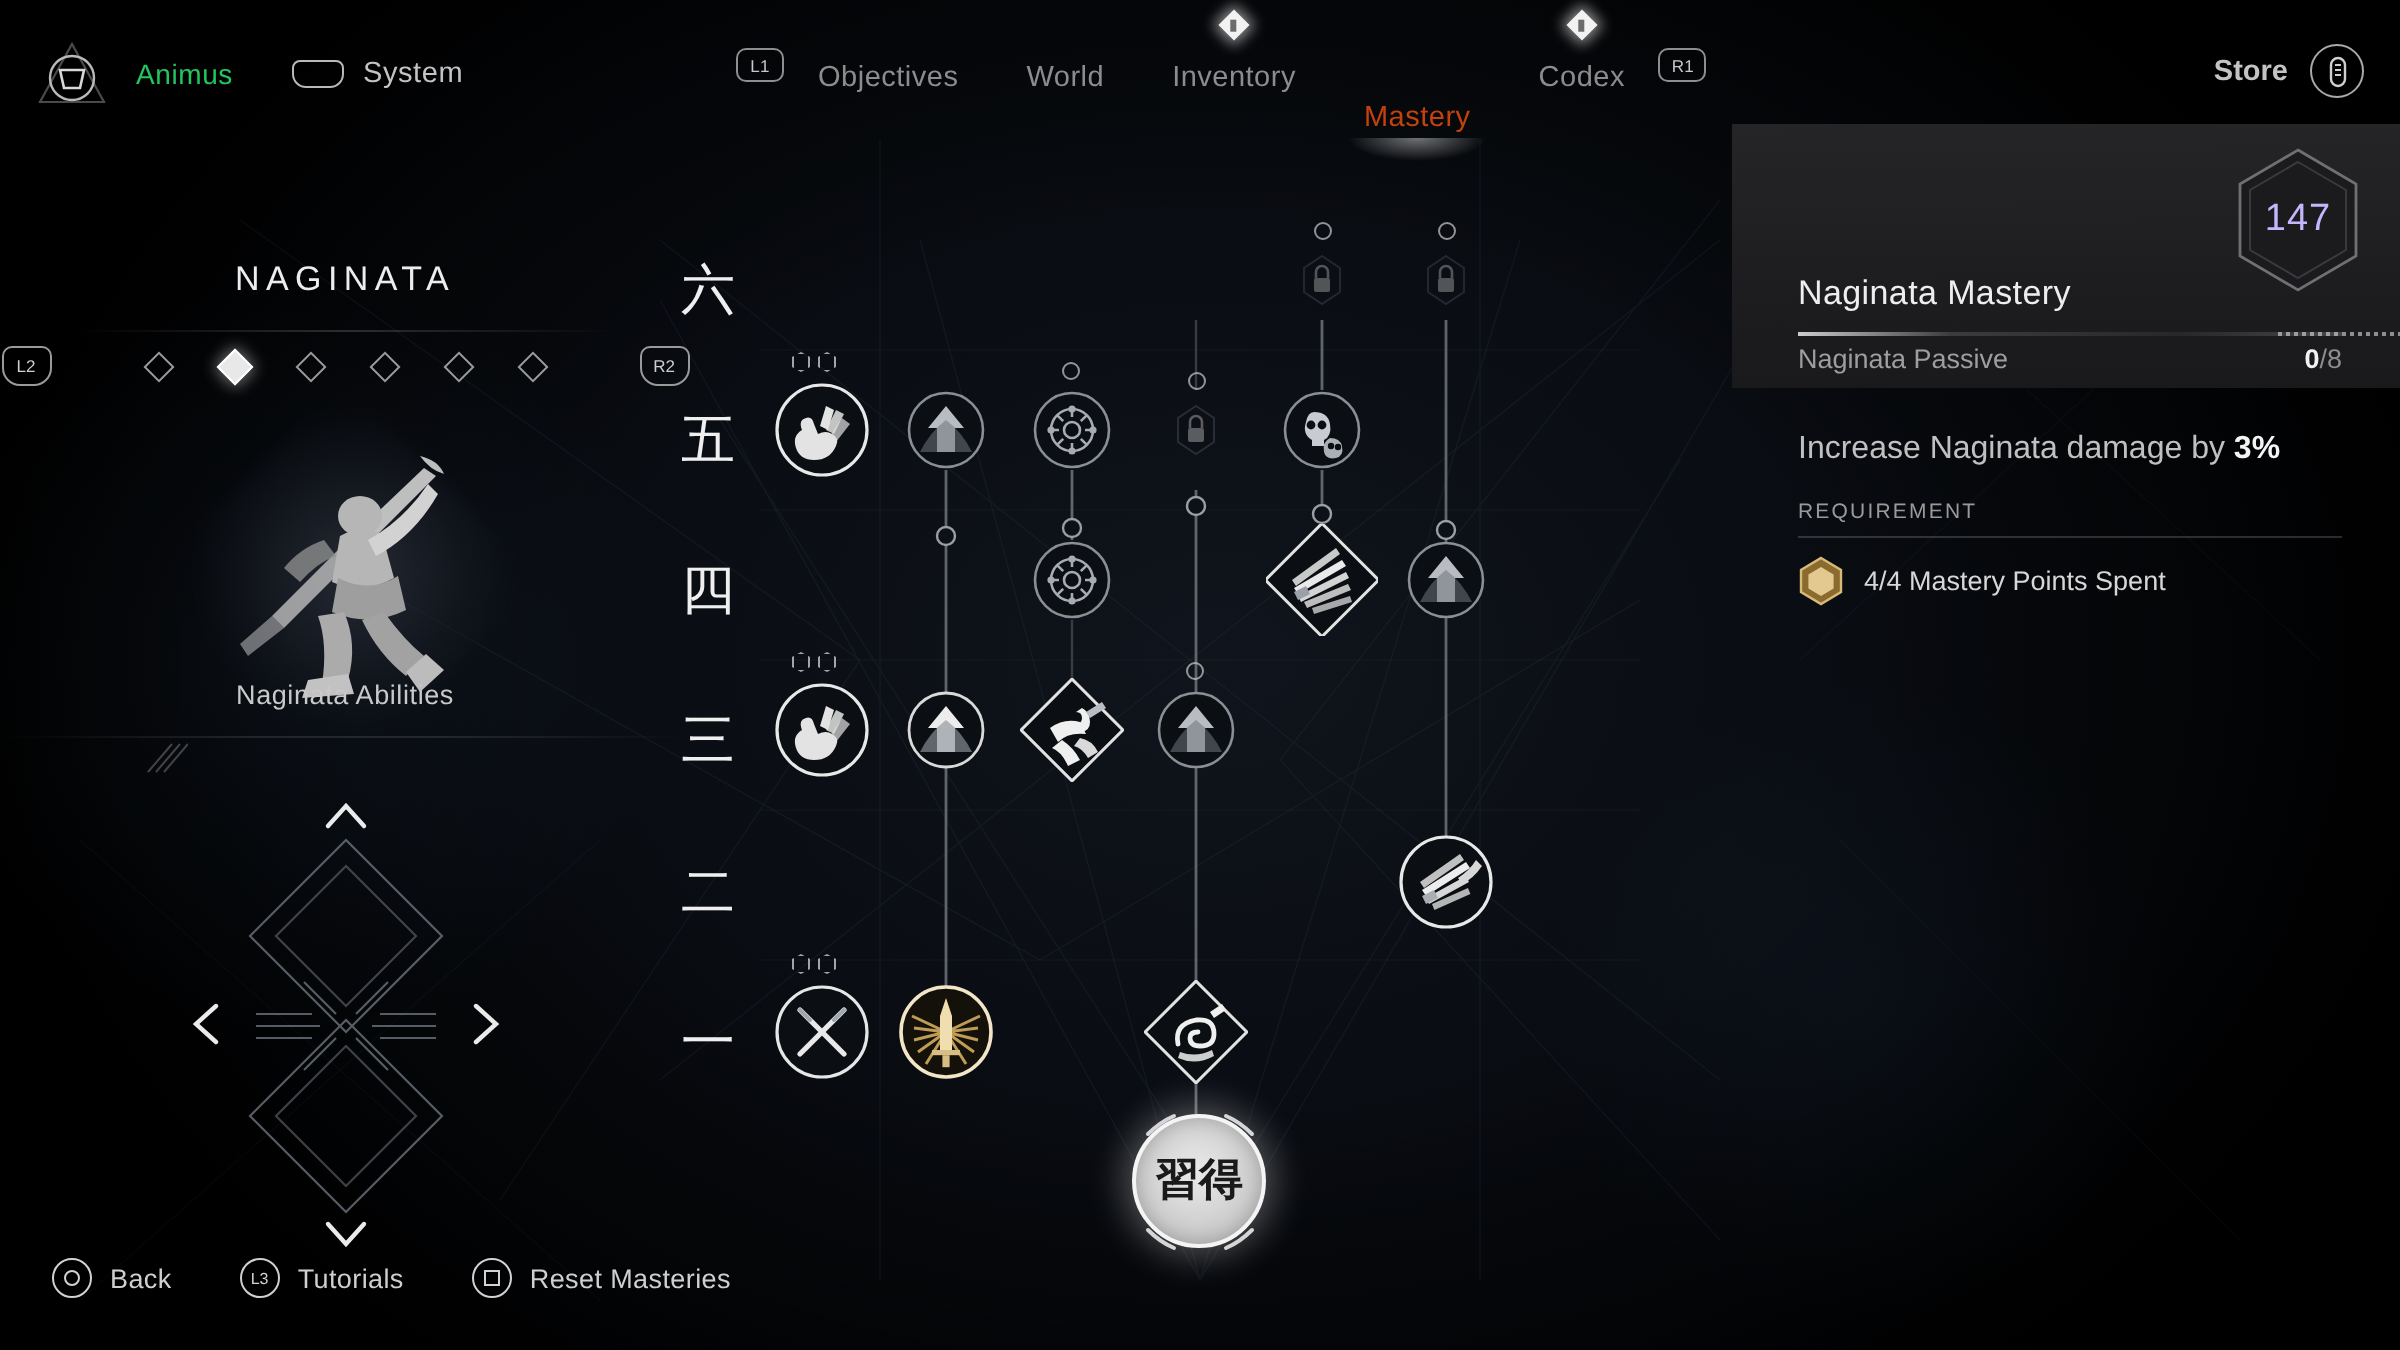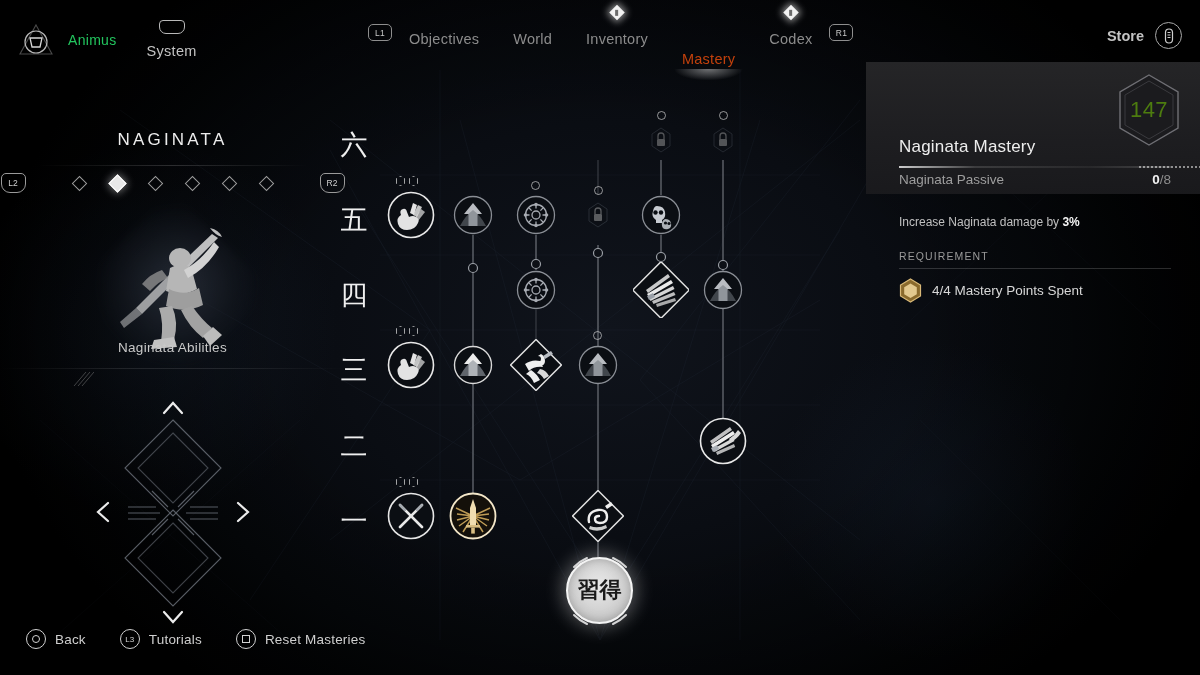--- a/index.html
+++ b/index.html
@@ -36,21 +36,21 @@
   .bg-lines{ position:absolute; inset:0; opacity:.5; pointer-events:none; }
 
   
   .topbar{
     position:absolute; left:0; top:0; width:1200px; height:64px;
     z-index:20;
   }
   .tb-left{ position:absolute; left:18px; top:20px; display:flex; align-items:center; gap:14px; }
   .animus-mark{ position:relative; width:36px; height:34px; }
   .animus-label{ font-size:14px; color:#22c55e; letter-spacing:.3px; }
-  .sys-group{ display:flex; align-items:center; gap:9px; margin-left:16px;flex-direction:column; }
+  .sys-group{ display:flex; align-items:center; gap:9px; margin-left:16px; }
   .pad-touch{
     width:26px; height:14px; border:1.4px solid #b9b9b9;
     border-radius:4px 4px 7px 7px;
   }
   .sys-label{ font-size:14.5px; color:#c3c3c3; letter-spacing:.3px; }
 
   .tb-tabs{
     position:absolute; left:368px; top:24px;
     display:flex; gap:0;
   }
@@ -176,21 +176,21 @@
   }
   .rp-header{
     position:absolute; left:0; top:0; width:334px; height:132px;
     background:linear-gradient(180deg, rgba(38,38,40,.97) 0%, rgba(30,30,33,.97) 60%, rgba(26,26,29,.97) 100%);
   }
   .rp-hexbadge{
     position:absolute; left:249px; top:10px; width:68px; height:76px;
   }
   .rp-hex-num{
     position:absolute; inset:0; display:flex; align-items:center; justify-content:center;
-    font-size:22px; color:#4d7c0f; letter-spacing:.5px;
+    font-size:19px; color:#c4b5fd; letter-spacing:.5px;
   }
   .rp-title{
     position:absolute; left:33px; top:75px;
     font-size:17px; color:#ededed; letter-spacing:.2px;
   }
   .rp-bar{
     position:absolute; left:33px; top:104px; width:272px; height:1.6px;
     background:linear-gradient(90deg, rgba(235,235,235,.85) 0%, rgba(120,120,120,.35) 28%, rgba(90,90,90,.2) 70%, rgba(150,150,150,.35) 100%);
   }
   .rp-bar-dash{
@@ -201,21 +201,21 @@
     position:absolute; left:33px; top:110px;
     font-size:13.5px; color:#9e9e9e;
   }
   .rp-count{
     position:absolute; right:29px; top:110px;
     font-size:13.5px; color:#8d8d8d;
   }
   .rp-count b{ color:#f2f2f2; font-weight:bold; }
   .rp-desc{
     position:absolute; left:33px; top:152px; width:272px;
-    font-size:12px; color:#c0c0c0; line-height:1.35;
+    font-size:16px; color:#c0c0c0; line-height:1.35;
   }
   .rp-desc b{ color:#f4f4f4; font-weight:bold; }
   .rp-reqhead{
     position:absolute; left:33px; top:188px;
     font-size:10.5px; letter-spacing:1.1px; color:#9a9a9a;
   }
   .rp-reqrule{
     position:absolute; left:33px; top:206px; width:272px; height:1px;
     background:rgba(255,255,255,.17);
   }

